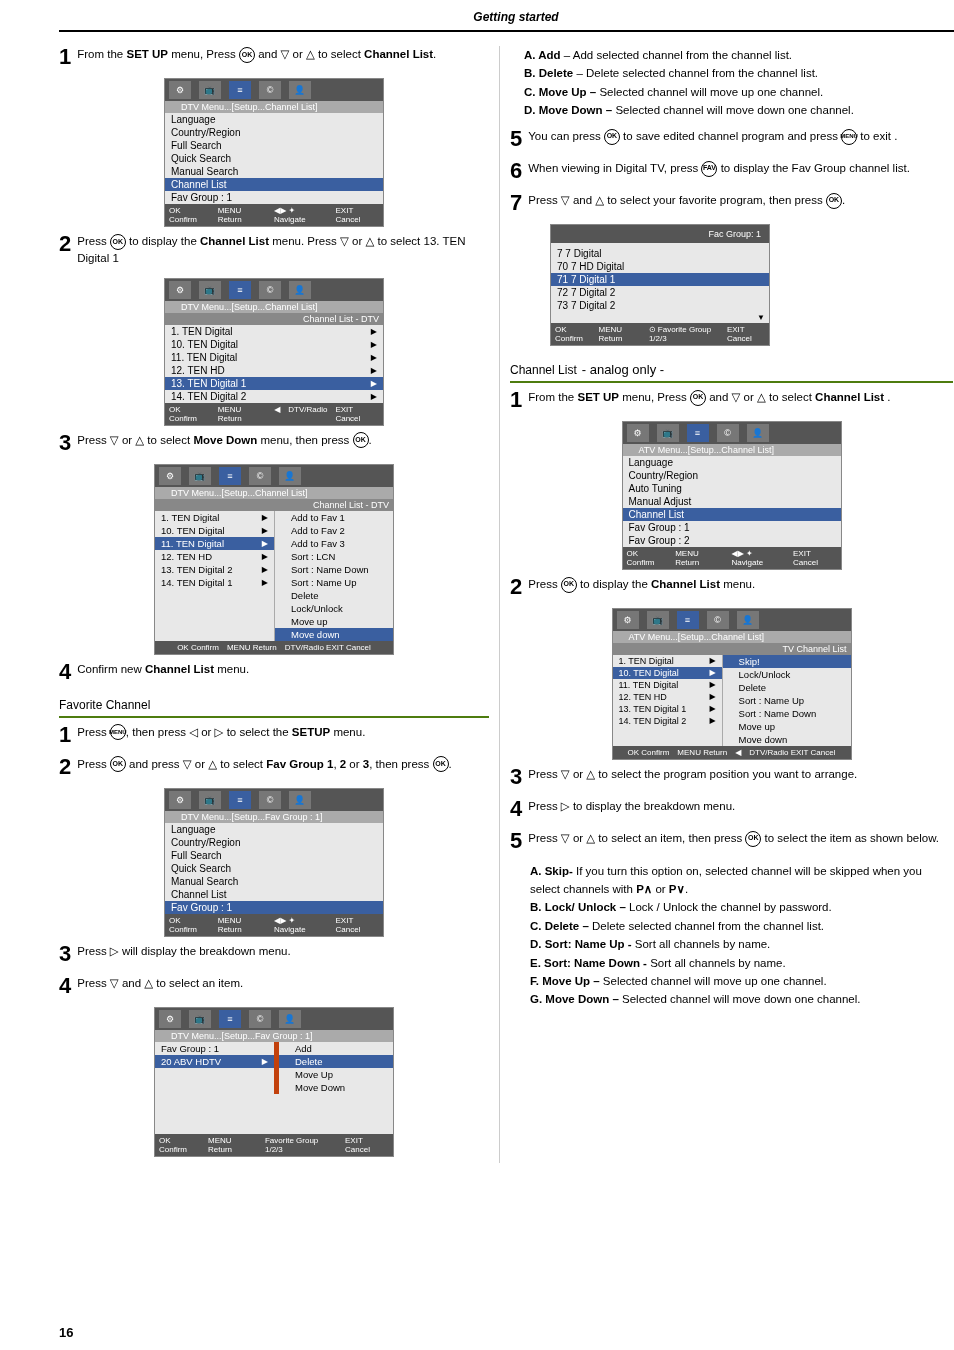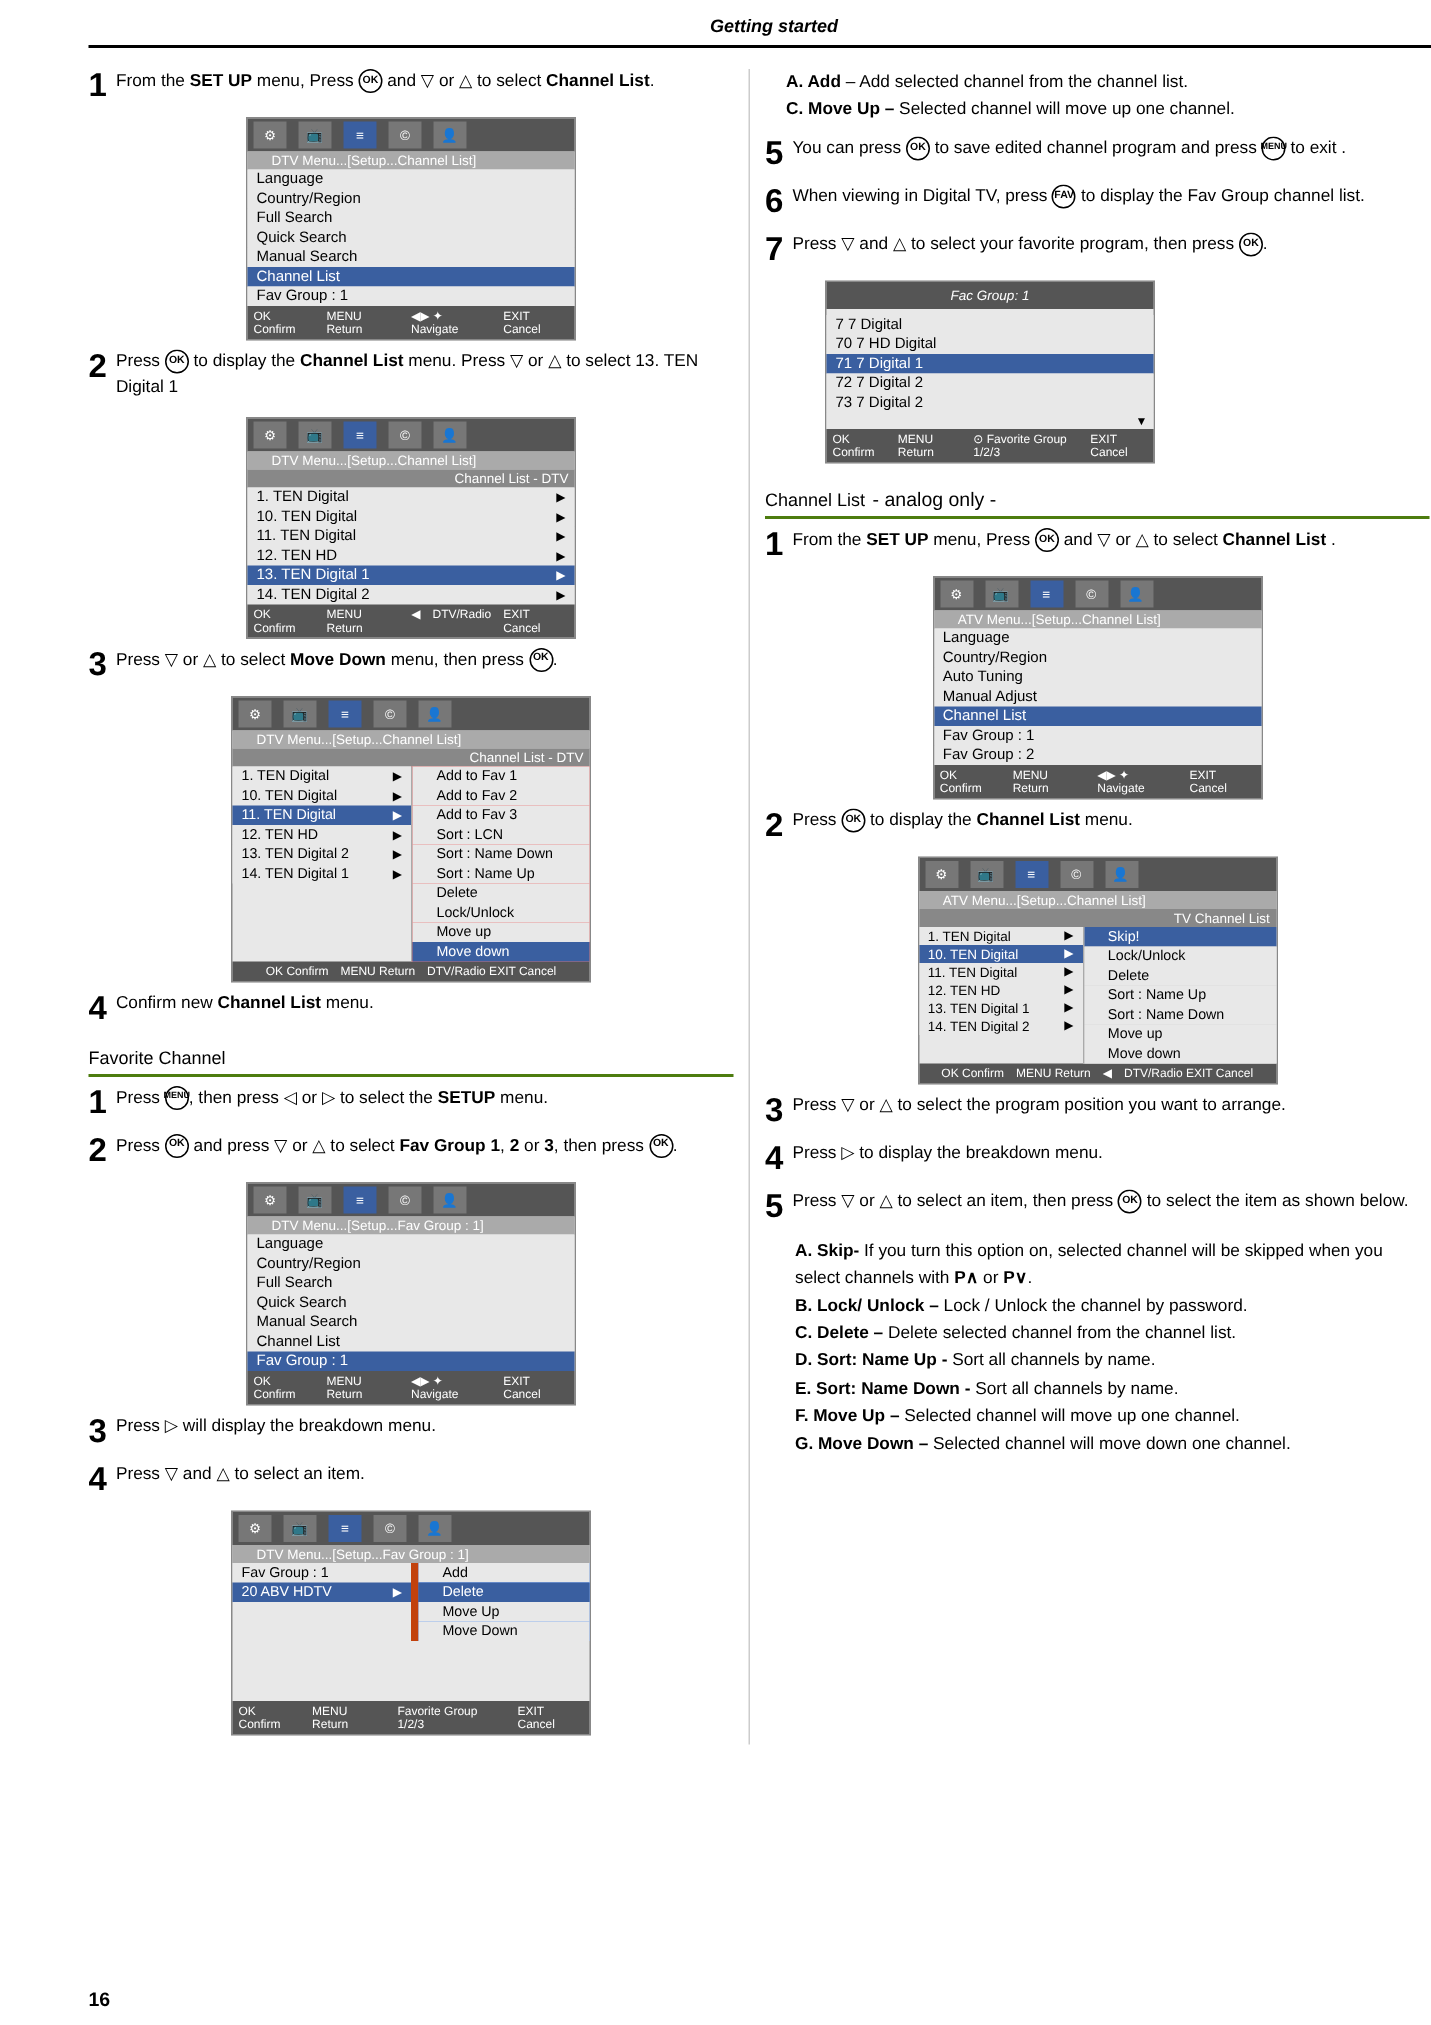--- a/index.html
+++ b/index.html
@@ -433,21 +433,23 @@
             <span>EXIT Cancel</span>
         </div>
       </div>
 
     </div>
 
     <div class="right-col">
 
       <ul class="alpha-list">
         <li><b>A.  Add</b> – Add selected channel from the channel list.</li>
+        <li><b>B.  Delete</b> – Delete selected channel from the channel list.</li>
         <li><b>C.  Move Up –</b> Selected channel will move up one channel.</li>
+        <li><b>D.  Move Down –</b> Selected channel will move down one channel.</li>
       </ul>
 
       <div class="step-block" style="margin-top:8px;">
         <span class="section-num">5</span>
         <span class="step-text">
           You can press <span class="ok-circle">OK</span> to save edited channel program and press <span class="ok-circle" style="font-size:6px;">MENU</span> to exit .
         </span>
       </div>
 
       <div class="step-block">
@@ -458,21 +460,21 @@
       </div>
 
       <div class="step-block">
         <span class="section-num">7</span>
         <span class="step-text">
           Press ▽ and △ to select your favorite program, then press <span class="ok-circle">OK</span>.
         </span>
       </div>
 
       <div class="menu-img" style="margin-left:40px;">
-        <div class="menu-top-bar" style="justify-content:center;padding:4px 8px;font-style:italic;">
+        <div class="menu-top-bar" style="justify-content:flex-end;padding:4px 8px;">
           <span>Fac Group:  1</span>
         </div>
         <div style="height:4px;"></div>
         <div class="menu-item">7  7 Digital</div>
         <div class="menu-item">70  7 HD Digital</div>
         <div class="menu-item highlighted">71  7 Digital 1</div>
         <div class="menu-item">72  7 Digital 2</div>
         <div class="menu-item">73  7 Digital 2</div>
         <div style="text-align:right;padding:1px 4px;font-size:8px;background:#e8e8e8;">▼</div>
         <div class="menu-bottom-bar">

